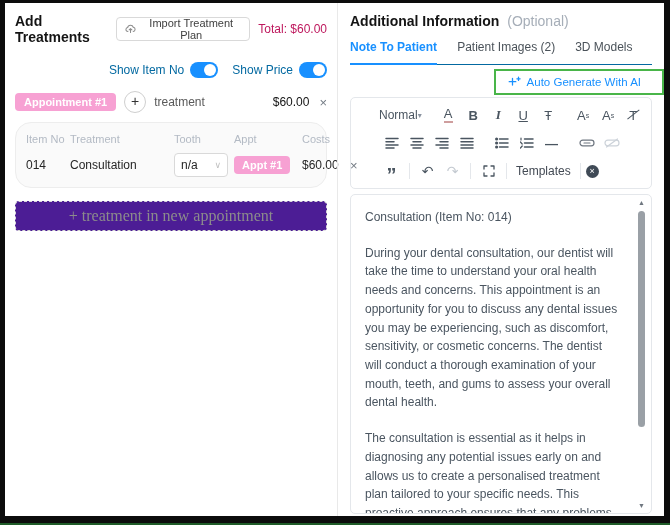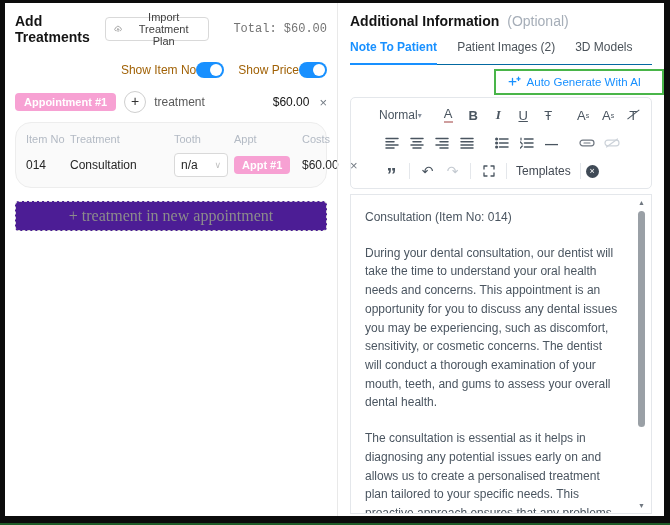--- a/index.html
+++ b/index.html
@@ -8,28 +8,28 @@
 
   .screen { position:relative; width:670px; height:525px; background:#fff; overflow:hidden; }
   .frame { position:absolute; inset:0; border:solid #0c0c0c; border-width:3px 6px 9px 5px; pointer-events:none; z-index:40; }
   .green-edge { position:absolute; left:0; right:0; bottom:0; height:2px; background:#1f5c28; z-index:41; }
   .v-divider { position:absolute; left:337px; top:3px; bottom:9px; width:1px; background:#e9e9e9; }
 
   
   .panel-left { position:absolute; left:5px; top:3px; width:332px; bottom:9px; padding:10px 10px 0 10px; }
   .lp-header { display:flex; align-items:center; margin-bottom:17px; }
   .lp-title { font-size:14px; font-weight:bold; color:#141414; margin:0; }
-  .lp-header-right { margin-left:auto; display:flex; align-items:center; gap:24px; }
+  .lp-header-right { margin-left:auto; display:flex; align-items:center; gap:8px; }
   .import-btn { display:flex; align-items:center; gap:5px; height:24px; padding:0 8px; background:#fff;
                 border:1px solid #d9d9d9; border-radius:4px; font-size:11px; color:#404040; cursor:pointer;
                 font-family:"Liberation Sans", sans-serif; }
-  .total { font-size:12px; color:#737373; white-space:nowrap;font-family:Liberation Mono, monospace; }
+  .total { font-size:12px; color:#be185d; white-space:nowrap; }
 
   .toggles-row { display:flex; justify-content:flex-end; align-items:center; gap:14px; margin-bottom:13px; }
-  .toggle-pair { display:flex; align-items:center; font-size:12px; color:#a16207; }
+  .toggle-pair { display:flex; align-items:center; gap:6px; font-size:12px; color:#0369a1; }
   .toggle { width:28px; height:16px; border-radius:8px; background:#1890ff; position:relative; display:inline-block; cursor:pointer; }
   .toggle .knob { position:absolute; right:2px; top:2px; width:12px; height:12px; background:#fff; border-radius:50%; }
 
   .appt-row { display:flex; align-items:center; gap:8px; margin-bottom:9px; }
   .pill-pink { background:#f7a1d3; color:#fff; font-size:11px; font-weight:bold; padding:3px 9px; border-radius:4px; white-space:nowrap; }
   .plus-circle { width:22px; height:22px; border-radius:50%; border:1px solid #cfcfcf; background:#fff; color:#333;
                  font-size:14px; line-height:1; display:flex; align-items:center; justify-content:center; cursor:pointer; padding:0 0 2px 0; }
   .muted-label { font-size:12px; color:#595959; }
   .appt-price { margin-left:auto; font-size:12px; color:#141414; }
   .x-btn { border:none; background:none; color:#737b84; font-size:13px; cursor:pointer; padding:0 0 0 2px; line-height:1; }
@@ -77,21 +77,21 @@
   .clearfmt::after { content:''; position:absolute; left:5px; top:10px; width:15px; height:1.4px; background:#4a5560; transform:rotate(-38deg); }
   .glyph-light { color:#c4cad1; }
   .quote-glyph { font-size:20px; font-weight:bold; line-height:6px; transform:translateY(4px); }
   .undo-glyph { font-size:14px; }
   .hr-glyph { font-size:13px; color:#4a5560; font-weight:bold; }
   .tb-label { font-size:12px; color:#434a54; cursor:pointer; padding:0 4px; }
   .circle-x { width:13px; height:13px; border-radius:50%; background:#3f4a56; color:#fff; font-size:9px;
               display:flex; align-items:center; justify-content:center; margin-right:5px; line-height:1; }
   .clear-all { display:flex; align-items:center; cursor:pointer; }
 
-  .editor-content { position:relative; border:1px solid #e4e7eb; border-radius:0; margin-top:5px; height:320px;
+  .editor-content { position:relative; border:1px solid #e4e7eb; border-radius:5px; margin-top:5px; height:320px;
                     padding:13px 30px 0 14px; overflow:hidden; }
   .editor-content p { font-size:12px; color:#4a5560; line-height:1.56; margin:0 0 17px; }
 
   .sb { position:absolute; top:2px; bottom:2px; right:3px; width:12px; }
   .sb-up, .sb-down { position:absolute; left:2px; font-size:7px; color:#6f7780; cursor:pointer; }
   .sb-up { top:2px; }
   .sb-down { bottom:2px; }
   .sb-thumb { position:absolute; top:14px; height:216px; left:2px; width:7px; background:#9aa0a6; border-radius:4px; cursor:pointer; }
 
   svg { display:block; }

